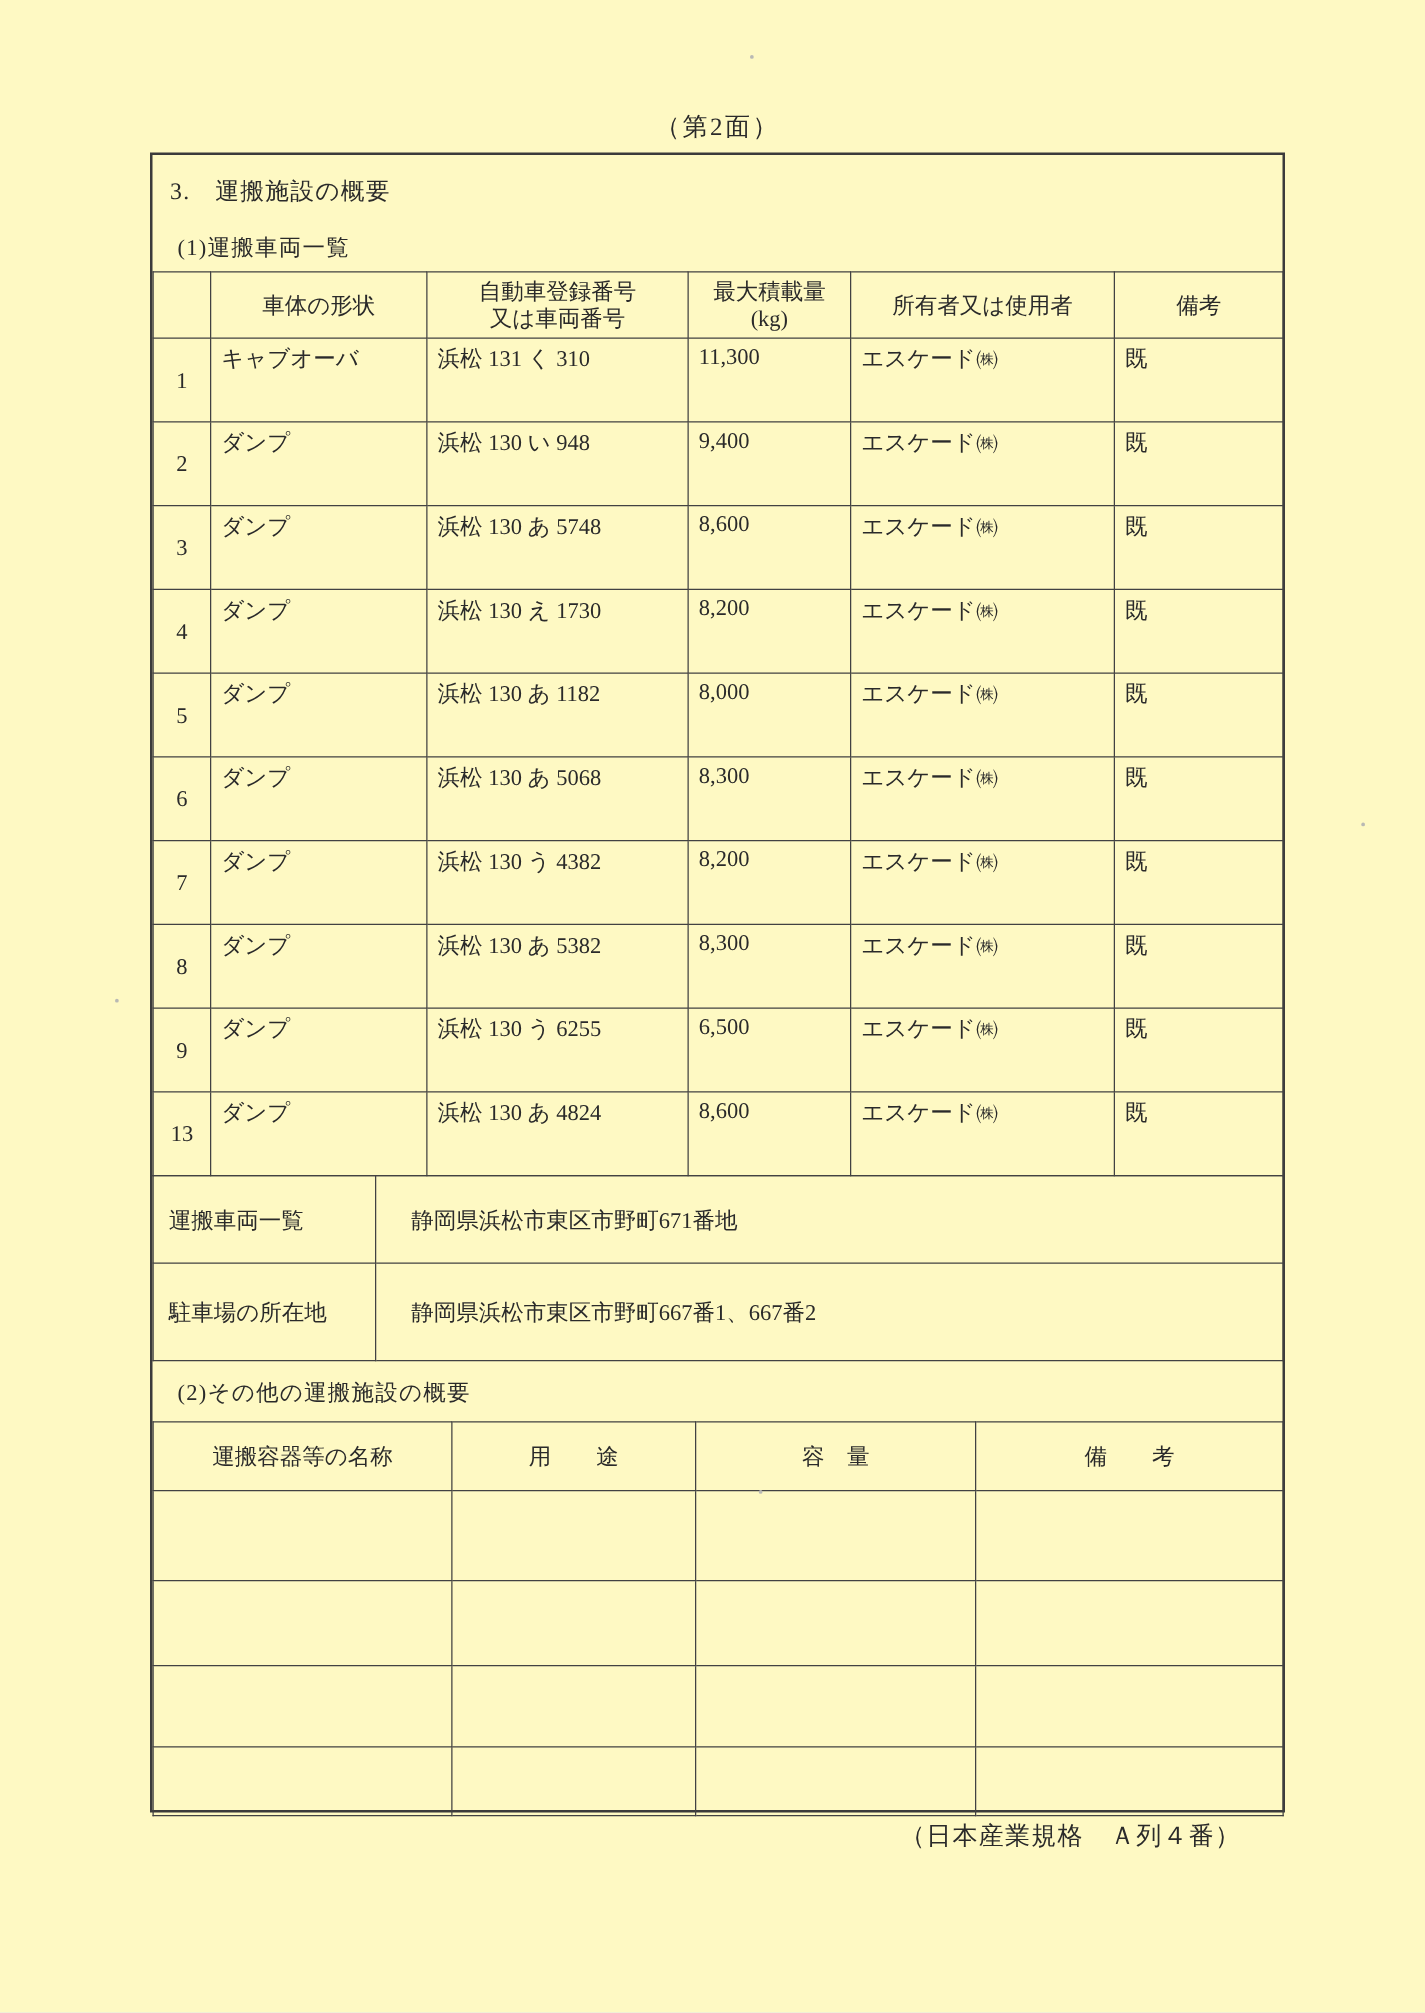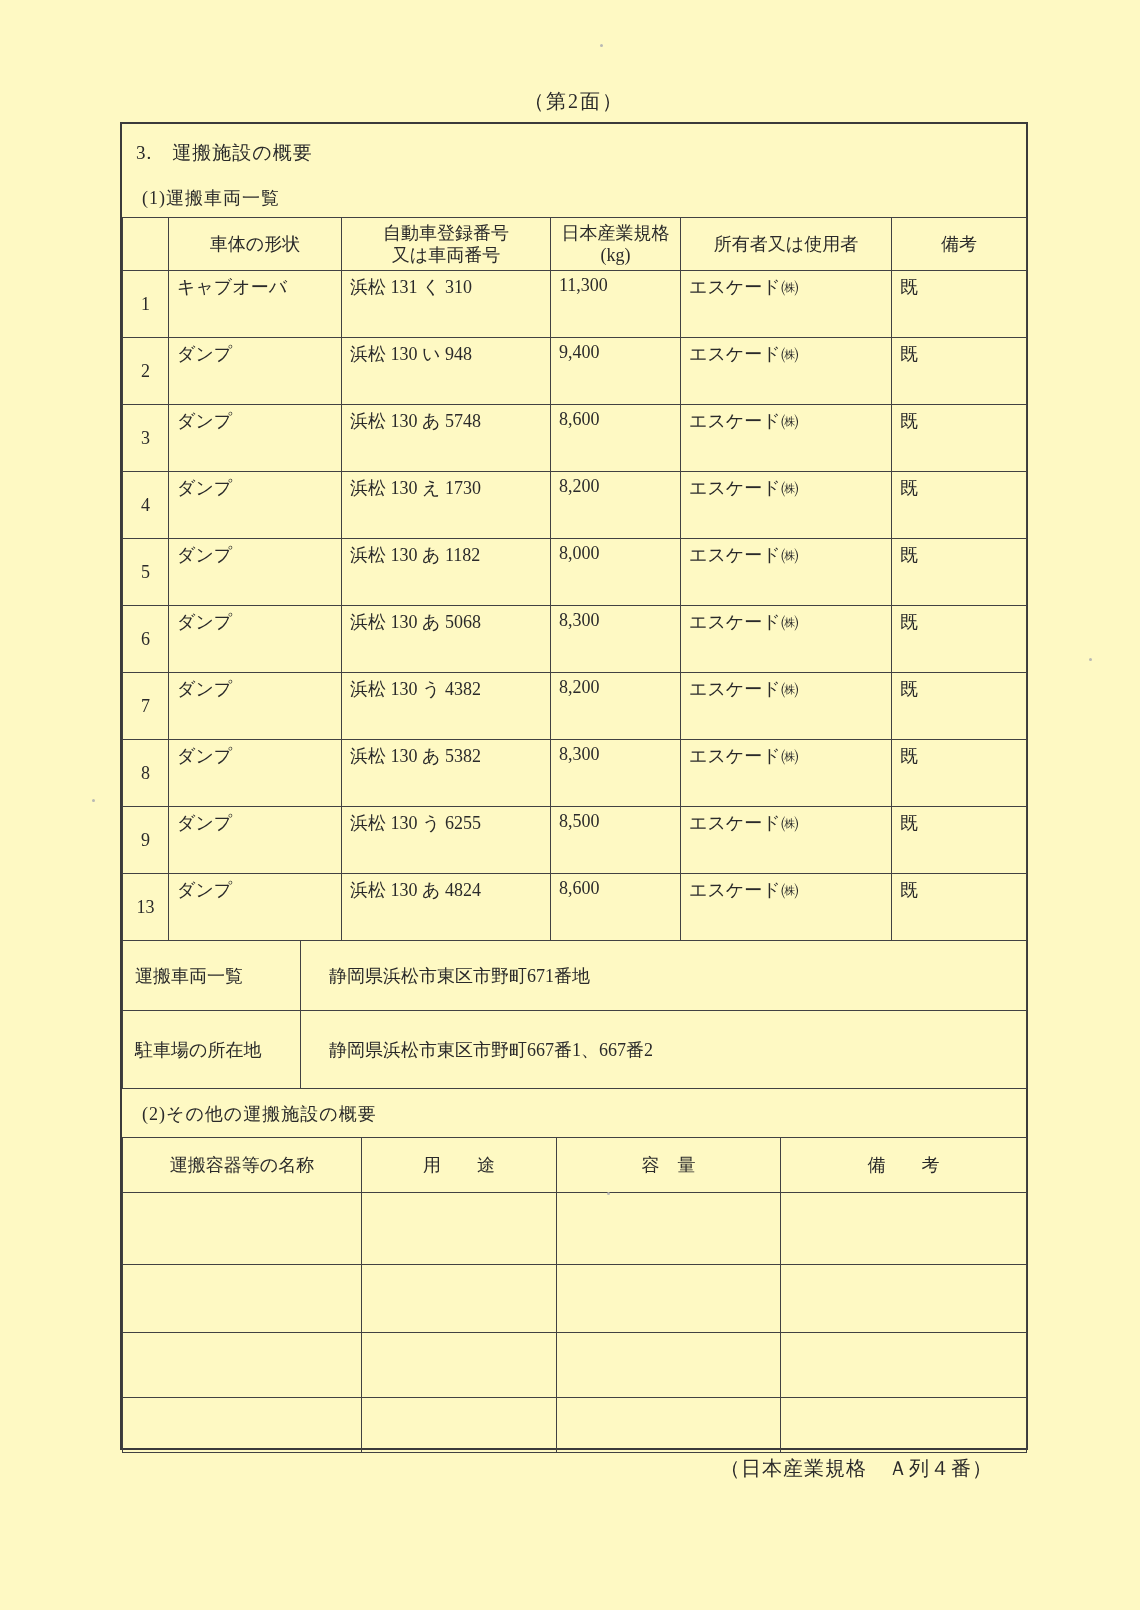--- a/index.html
+++ b/index.html
@@ -77,21 +77,21 @@
       </colgroup>
       <thead>
         <tr>
           <th></th>
           <th>車体の形状</th>
           <th>
             <div>自動車登録番号</div>
             <div>又は車両番号</div>
           </th>
           <th>
-            <div>日本産業規格</div>
+            <div>最大積載量</div>
             <div>(kg)</div>
           </th>
           <th>所有者又は使用者</th>
           <th>備考</th>
         </tr>
       </thead>
       <tbody>
   <tr>
     <td class="col-no">1</td>
     <td>キャブオーバ</td>
@@ -161,21 +161,21 @@
     <td>浜松 130 あ 5382</td>
     <td>8,300</td>
     <td>エスケード㈱</td>
     <td>既</td>
   </tr>
 
   <tr>
     <td class="col-no">9</td>
     <td>ダンプ</td>
     <td>浜松 130 う 6255</td>
-    <td>8,500</td>
+    <td>6,500</td>
     <td>エスケード㈱</td>
     <td>既</td>
   </tr>
 
   <tr>
     <td class="col-no">13</td>
     <td>ダンプ</td>
     <td>浜松 130 あ 4824</td>
     <td>8,600</td>
     <td>エスケード㈱</td>

